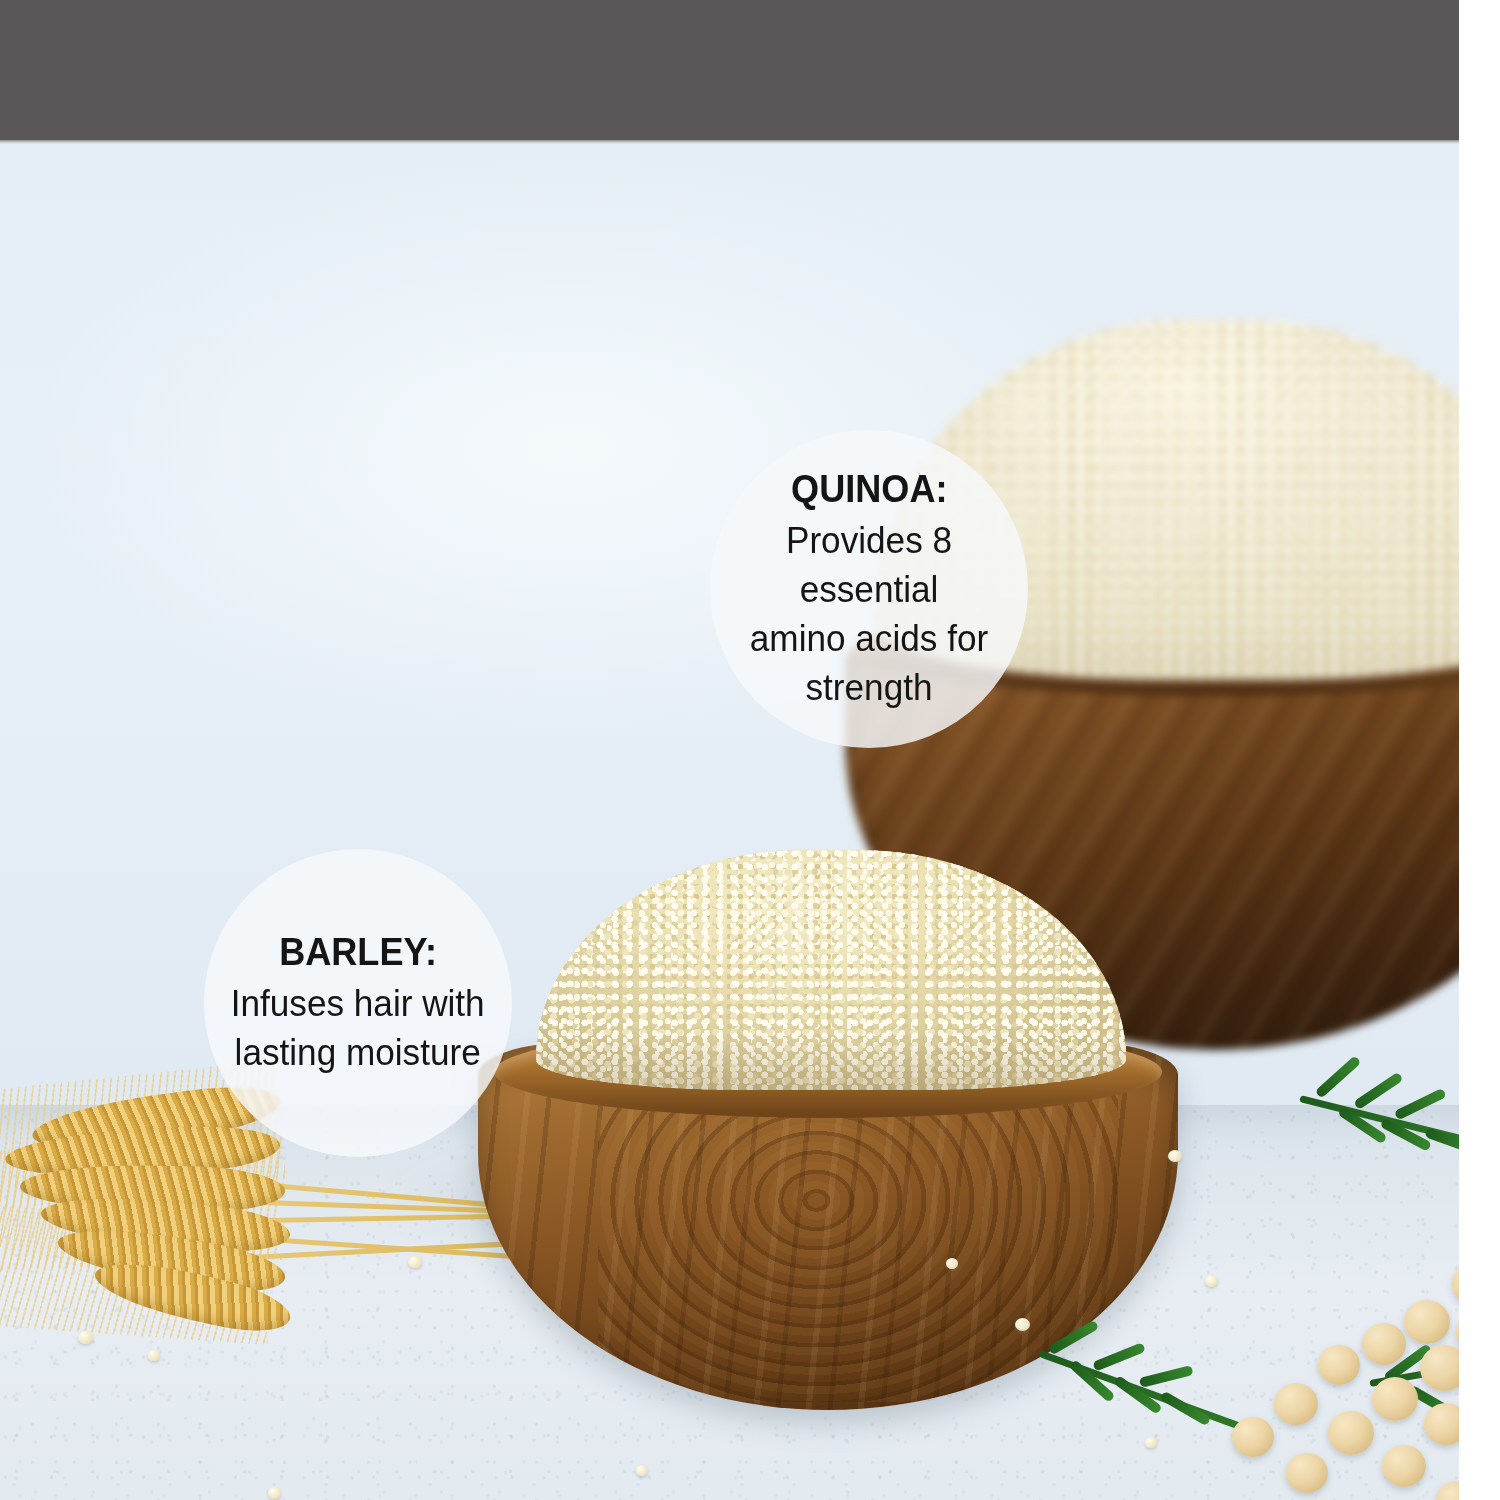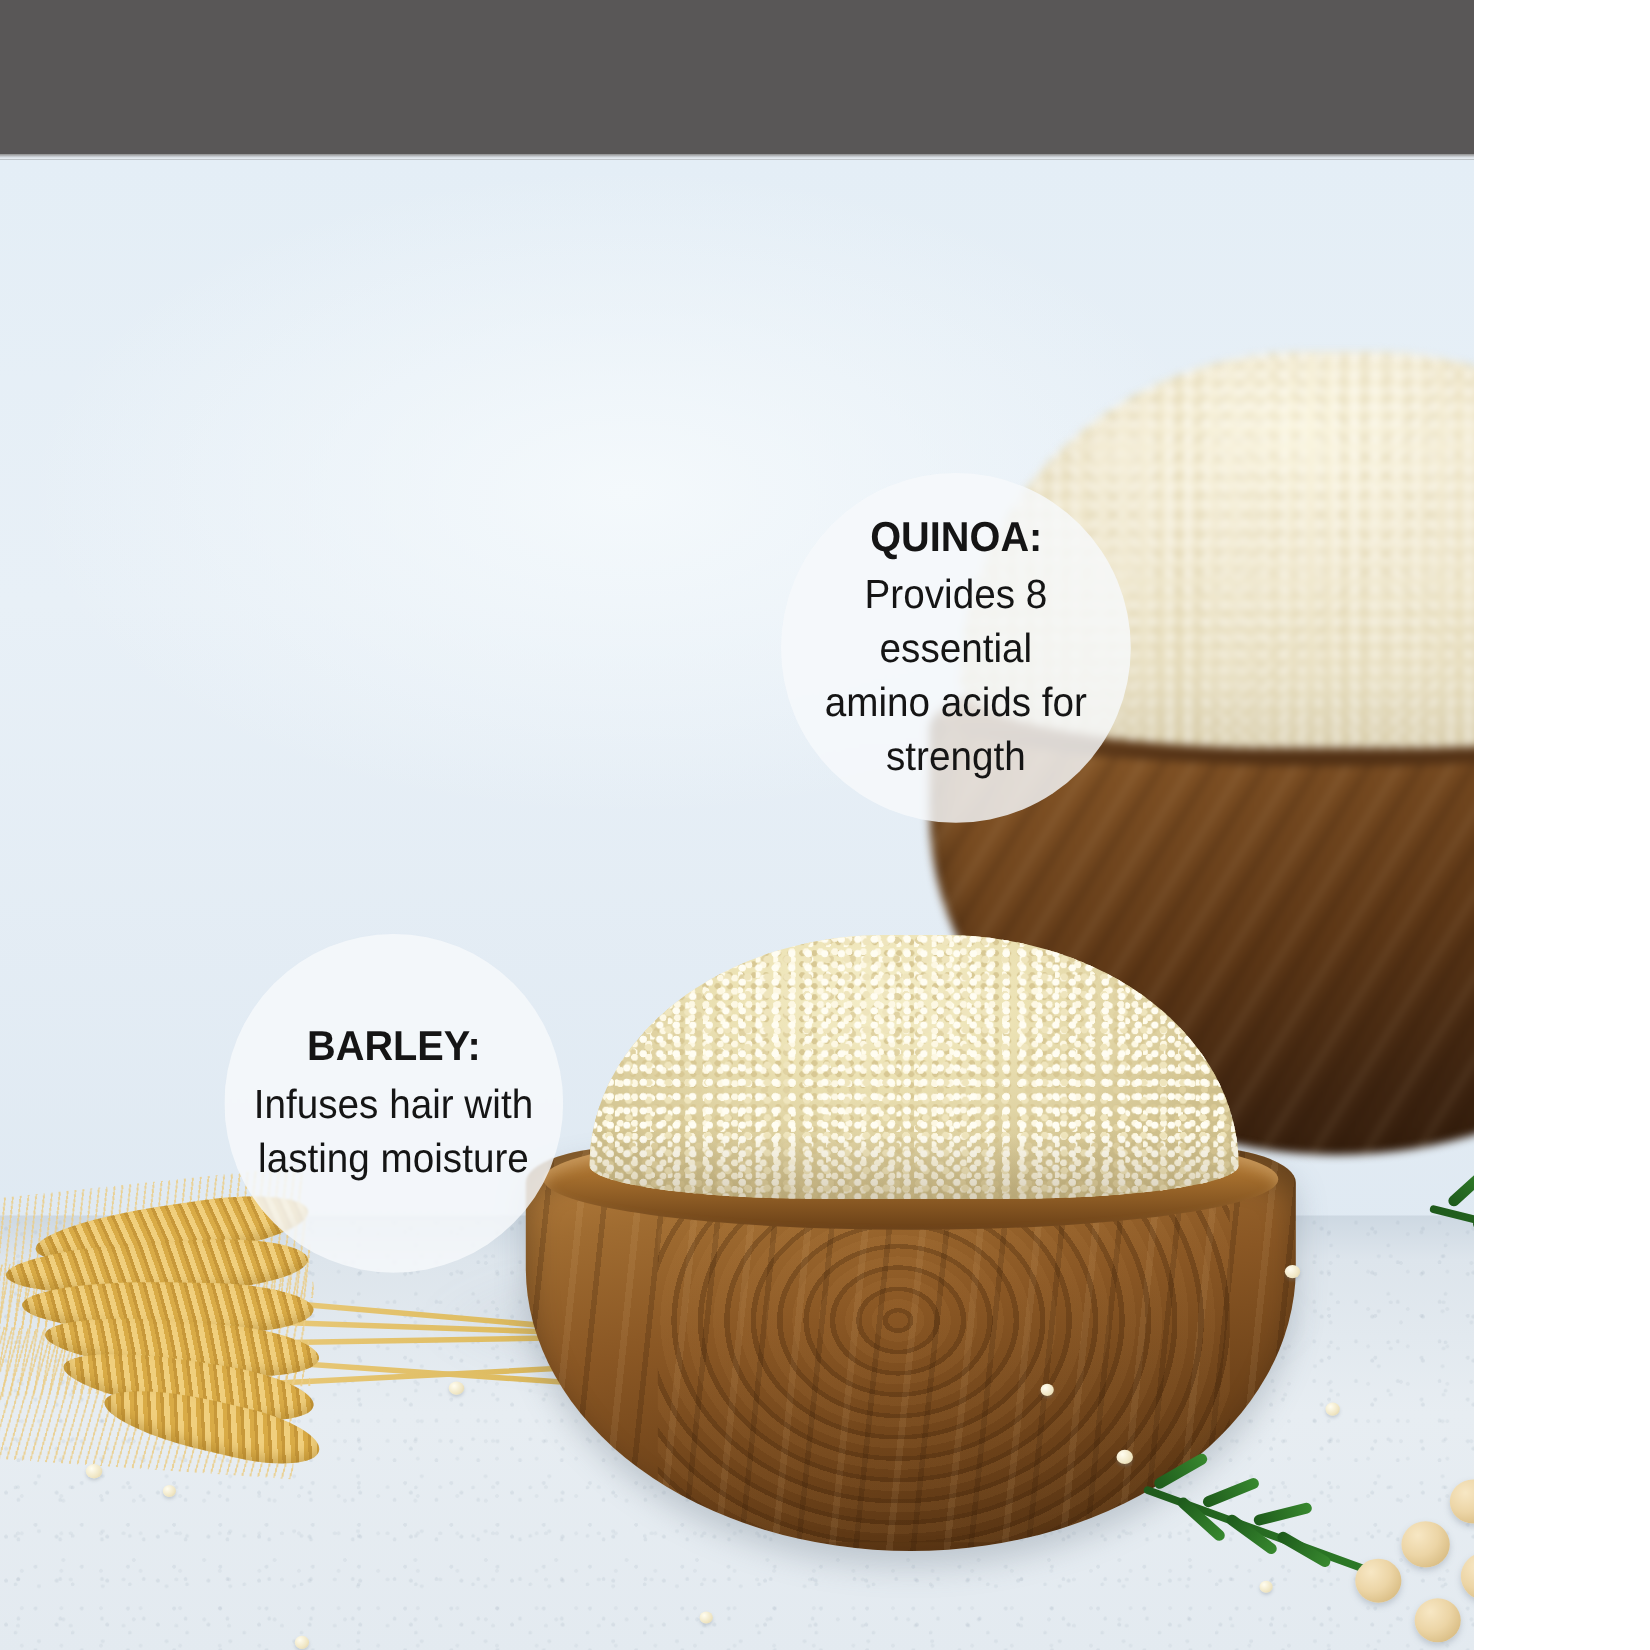--- a/index.html
+++ b/index.html
@@ -3,25 +3,25 @@
 <meta charset="utf-8">
 <title>ProQuinoa Complex Ingredient Infographic</title>
 <style>
   html, body {
     margin: 0;
     padding: 0;
     background: #ffffff;
   }
   #stage {
     position: relative;
-    width: 1340px;
+    width: 1459px;
     height: 1500px;
     overflow: hidden;
     font-family: "Liberation Sans", "DejaVu Sans", sans-serif;
-    background: #000000;
+    background: #b91c1c;
   }
 
   
   .header-bar {
     position: absolute;
     left: 0; top: 0;
     width: 1500px;
     height: 140px;
     background: #595757;
     z-index: 60;

